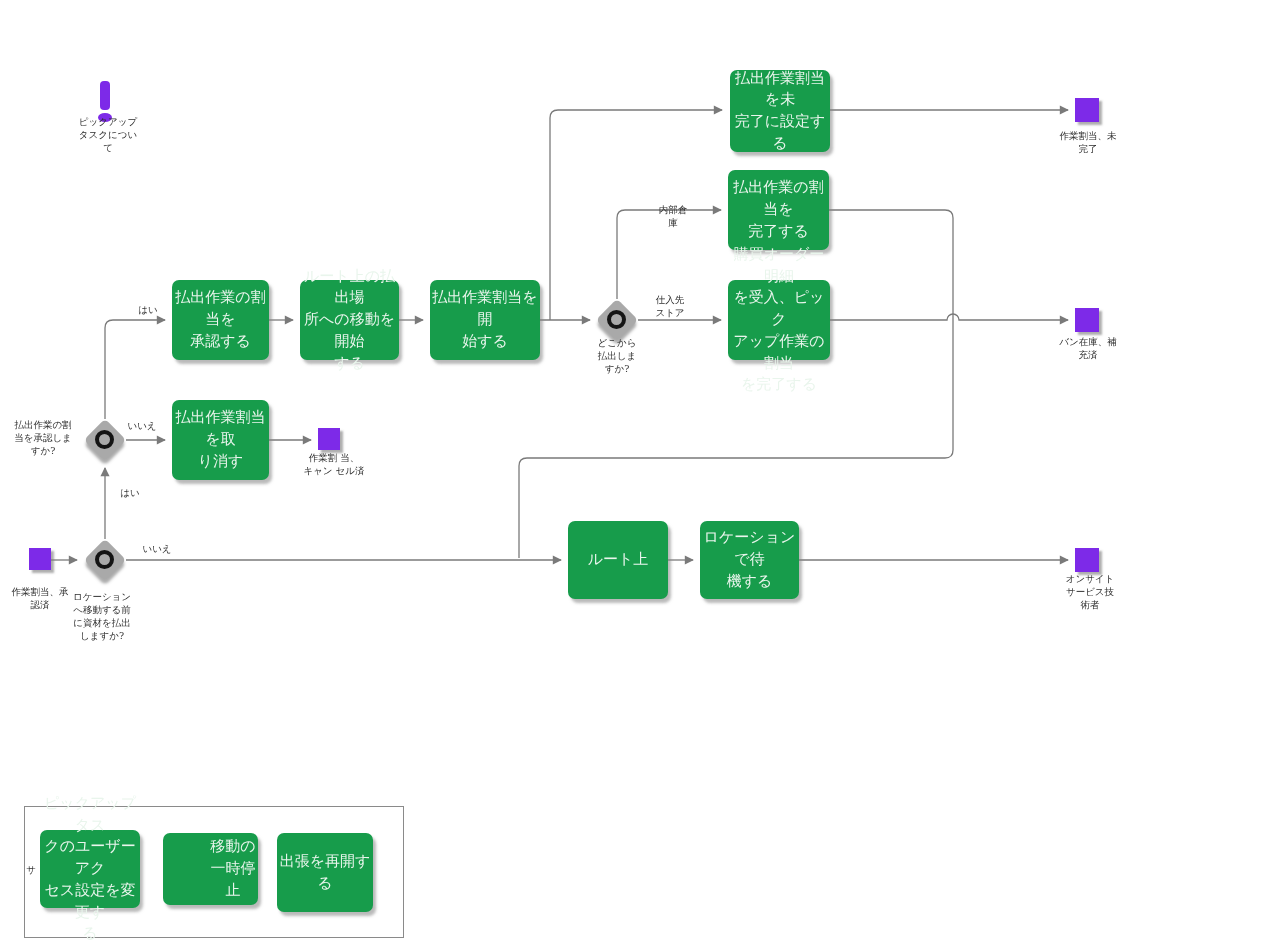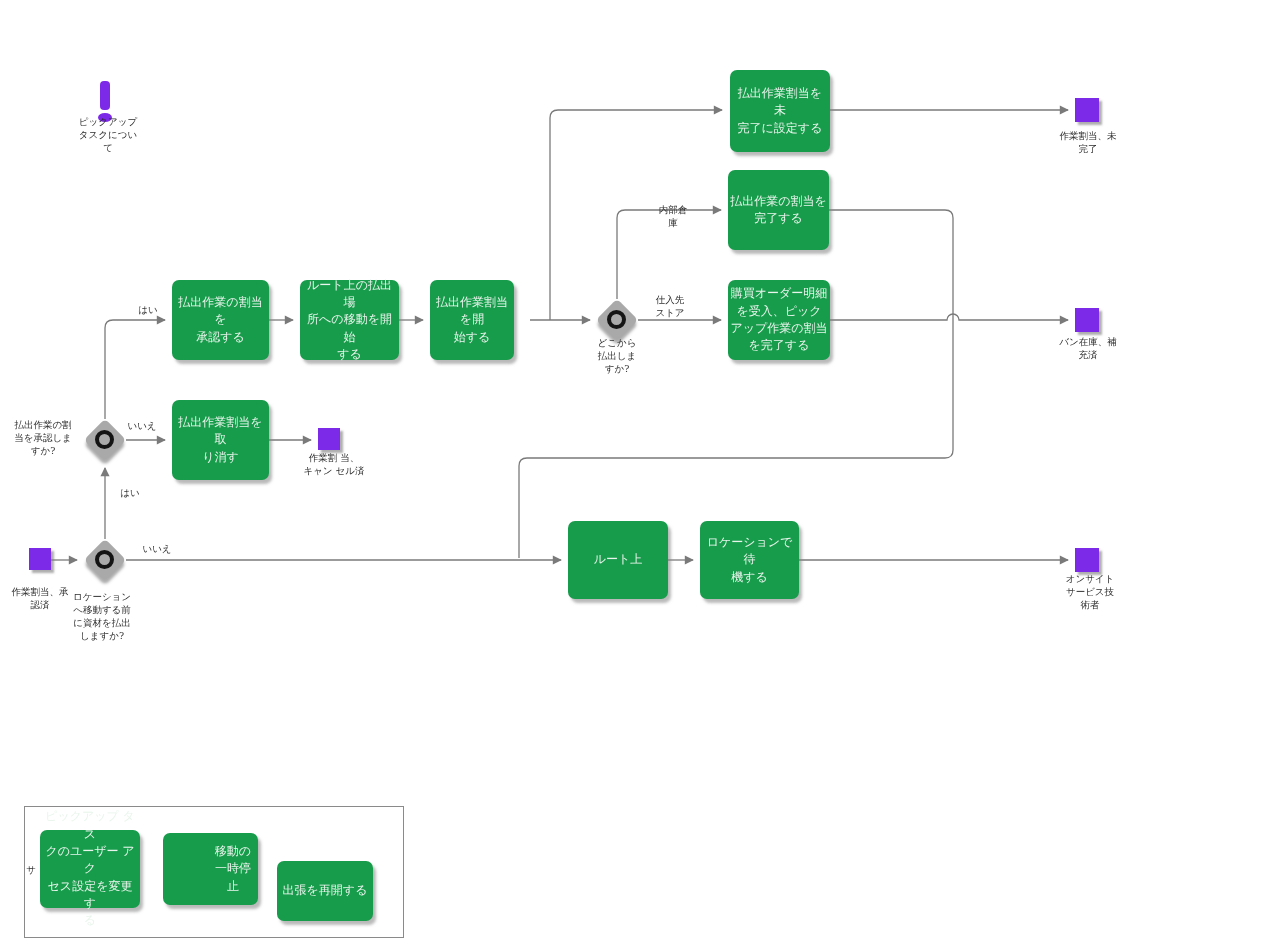--- a/index.html
+++ b/index.html
@@ -5,21 +5,21 @@
   html,body{margin:0;padding:0;background:#ffffff;}
   #canvas{position:relative;width:1280px;height:948px;background:#ffffff;overflow:hidden;
           font-family:"DejaVu Serif","Liberation Serif",serif;color:#2e2e2e;}
   .titlebar{position:absolute;left:10px;top:10px;width:1258px;height:27px;background:#7D2AE8;
             display:flex;align-items:center;justify-content:center;}
   .titlebar span{color:#ffffff;font-family:"Liberation Sans",sans-serif;font-weight:bold;font-size:11px;letter-spacing:.3px;}
   svg.wires{position:absolute;left:0;top:0;z-index:1;}
   .task{position:absolute;z-index:3;background:#179C4B;border-radius:7px;
         box-shadow:3px 4px 3px rgba(130,130,130,.55);
         display:flex;align-items:center;justify-content:center;text-align:center;
-        color:#e9f5ec;font-size:12px;line-height:1.45;white-space:pre-line;padding:2px;box-sizing:border-box;}
+        color:#e9f5ec;font-size:15px;line-height:1.45;white-space:pre-line;padding:2px;box-sizing:border-box;}
   .evt{position:absolute;z-index:4;background:#7D2AE8;box-shadow:3px 3px 2px rgba(120,120,120,.6);}
   .lbl{position:absolute;z-index:5;font-size:9.5px;line-height:1.38;text-align:center;white-space:pre-line;color:#2e2e2e;}
   .diamond{position:absolute;z-index:4;width:30px;height:30px;background:#a9a9a9;border-radius:5px;
            transform:rotate(45deg);box-shadow:3px 3px 3px rgba(90,90,90,.5);}
   .ring{position:absolute;z-index:5;width:11px;height:11px;border:4.5px solid #141414;border-radius:50%;background:transparent;}
   .excl-bar{position:absolute;z-index:4;width:10px;height:29px;background:#7D2AE8;border-radius:4px;}
   .excl-dot{position:absolute;z-index:4;width:14px;height:9px;background:#7D2AE8;border-radius:50%;}
   .legend{position:absolute;z-index:2;border:1px solid #8a8a8a;background:#ffffff;}
 </style>
 </head>
@@ -59,21 +59,21 @@
   <div class="excl-dot" style="left:98px;top:113px;"></div>
   <div class="lbl" style="left:72px;top:115px;width:72px;">ピックアップ
 タスクについ
 て</div>
 
   <div class="task" style="left:172px;top:280px;width:97px;height:80px;">払出作業の割当を
 承認する</div>
   <div class="task" style="left:300px;top:280px;width:99px;height:80px;">ルート上の払出場
 所への移動を開始
 する</div>
-  <div class="task" style="left:430px;top:280px;width:84px;height:80px;text-align:center;">払出作業割当を開
+  <div class="task" style="left:430px;top:280px;width:110px;height:80px;text-align:center;">払出作業割当を開
 始する</div>
   <div class="task" style="left:730px;top:70px;width:100px;height:82px;">払出作業割当を未
 完了に設定する</div>
   <div class="task" style="left:728px;top:170px;width:101px;height:80px;">払出作業の割当を
 完了する</div>
   <div class="task" style="left:728px;top:280px;width:102px;height:80px;">購買オーダー明細
 を受入、ピック
 アップ作業の割当
 を完了する</div>
   <div class="task" style="left:172px;top:400px;width:97px;height:80px;">払出作業割当を取
@@ -127,15 +127,15 @@
   <div class="lbl" style="left:642px;top:293px;width:56px;">仕入先
 ストア</div>
 
   <div class="legend" style="left:24px;top:806px;width:378px;height:130px;"></div>
   <div class="lbl" style="left:24px;top:863px;width:14px;">サ</div>
   <div class="task" style="left:40px;top:830px;width:100px;height:78px;">ピックアップ タス
 クのユーザー アク
 セス設定を変更す
 る</div>
   <div class="task" style="left:163px;top:833px;width:95px;height:72px;padding-left:47px;">移動の一時停止</div>
-  <div class="task" style="left:277px;top:833px;width:96px;height:60px;margin-top:28px;">出張を再開する</div>
+  <div class="task" style="left:277px;top:833px;width:96px;height:79px;">出張を再開する</div>
 
 </div>
 
 </body></html>

